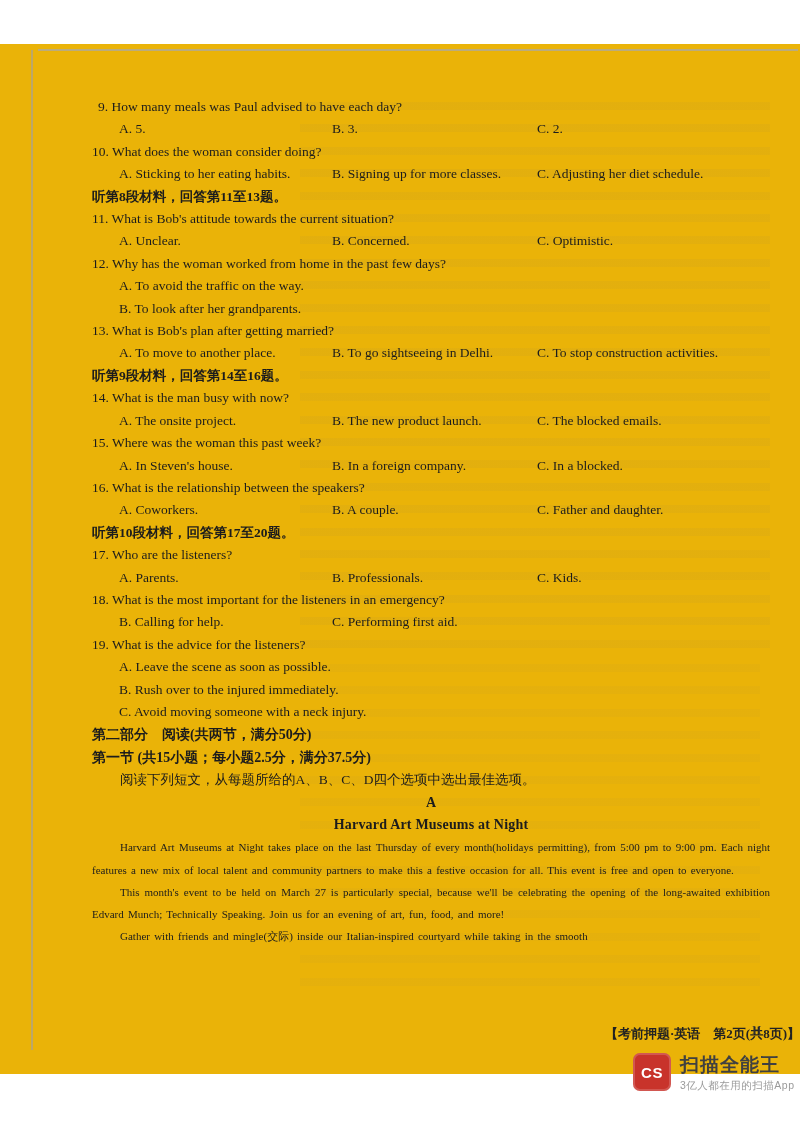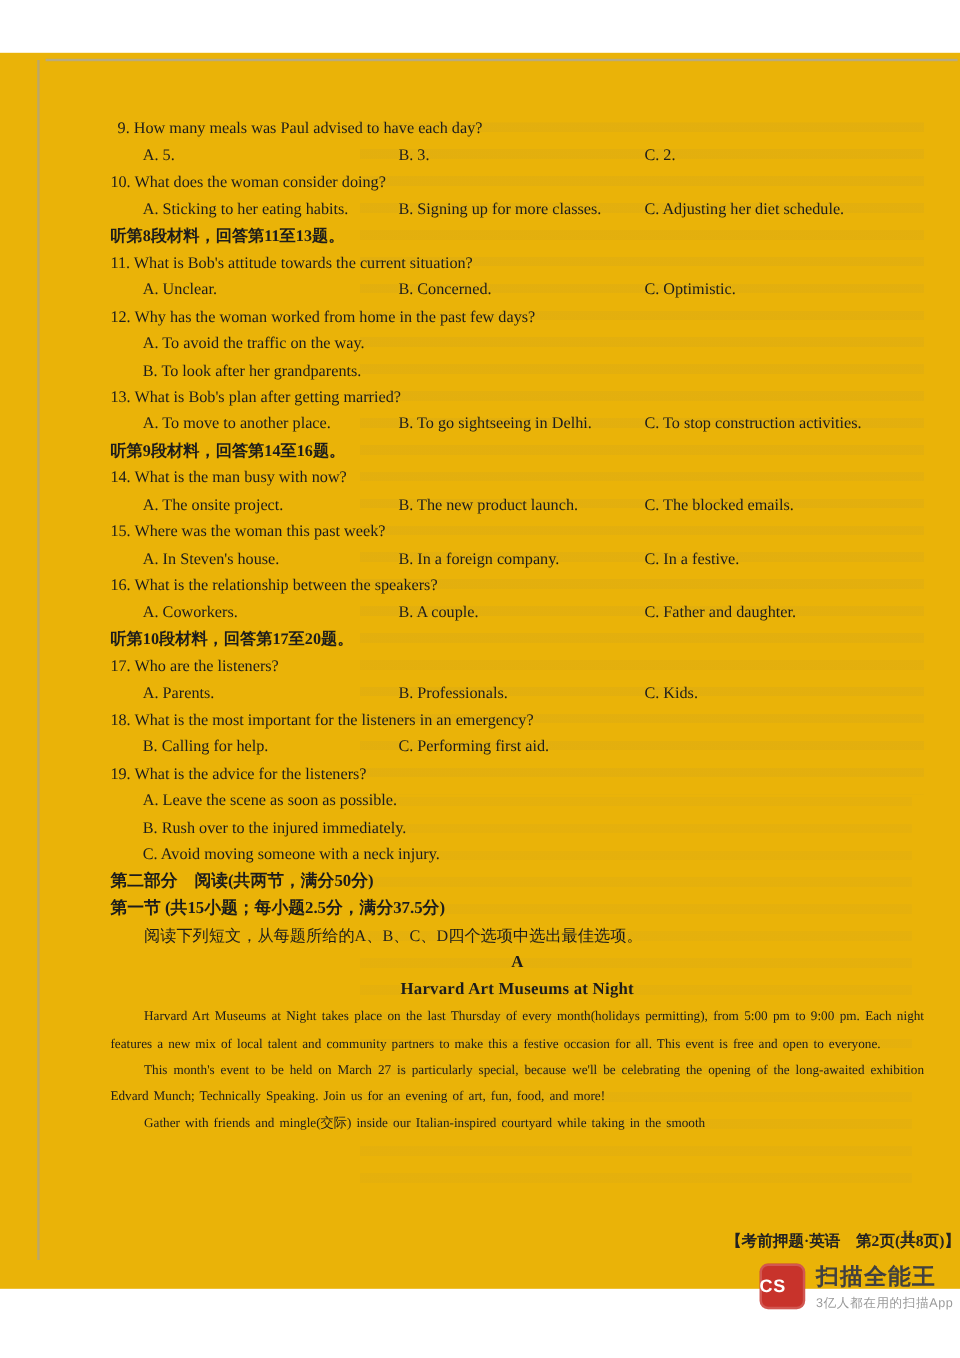--- a/index.html
+++ b/index.html
@@ -62,21 +62,21 @@
   .page-letter{
     position:absolute;left:752px;top:978px;font-size:13px;color:#333;
   }
   .camscanner{
     position:absolute;left:633px;top:1053px;
     display:flex;align-items:flex-start;gap:9px;
     font-family:"Liberation Sans","DejaVu Sans",sans-serif;
   }
   .cs-icon{
     width:38px;height:38px;border-radius:7px;
-    display:flex;align-items:center;
+    display:flex;align-items:center;justify-content:center;
     color:#fff;font-weight:bold;font-size:15px;letter-spacing:.5px;
     box-shadow:inset 0 0 0 2px rgba(255,255,255,.18);
   }
   .cs-name{font-weight:bold;font-size:19px;color:#404040;letter-spacing:1px;line-height:24px;}
   .cs-tag{font-size:10.5px;color:#9a9a9a;margin-top:2px;letter-spacing:.5px;}
 </style>
 </head>
 <body>
 
 <div class="scan">
@@ -134,21 +134,21 @@
             <div class="opt">A. The onsite project.</div>
             <div class="opt">B. The new product launch.</div>
             <div class="opt">C. The blocked emails.</div>
           </div>
         </div>
         <div class="question">
           <div class="stem">15. Where was the woman this past week?</div>
           <div class="options inline">
             <div class="opt">A. In Steven's house.</div>
             <div class="opt">B. In a foreign company.</div>
-            <div class="opt">C. In a festive.</div>
+            <div class="opt">C. In a blocked.</div>
           </div>
         </div>
         <div class="question">
           <div class="stem">16. What is the relationship between the speakers?</div>
           <div class="options inline">
             <div class="opt">A. Coworkers.</div>
             <div class="opt">B. A couple.</div>
             <div class="opt">C. Father and daughter.</div>
           </div>
         </div>

